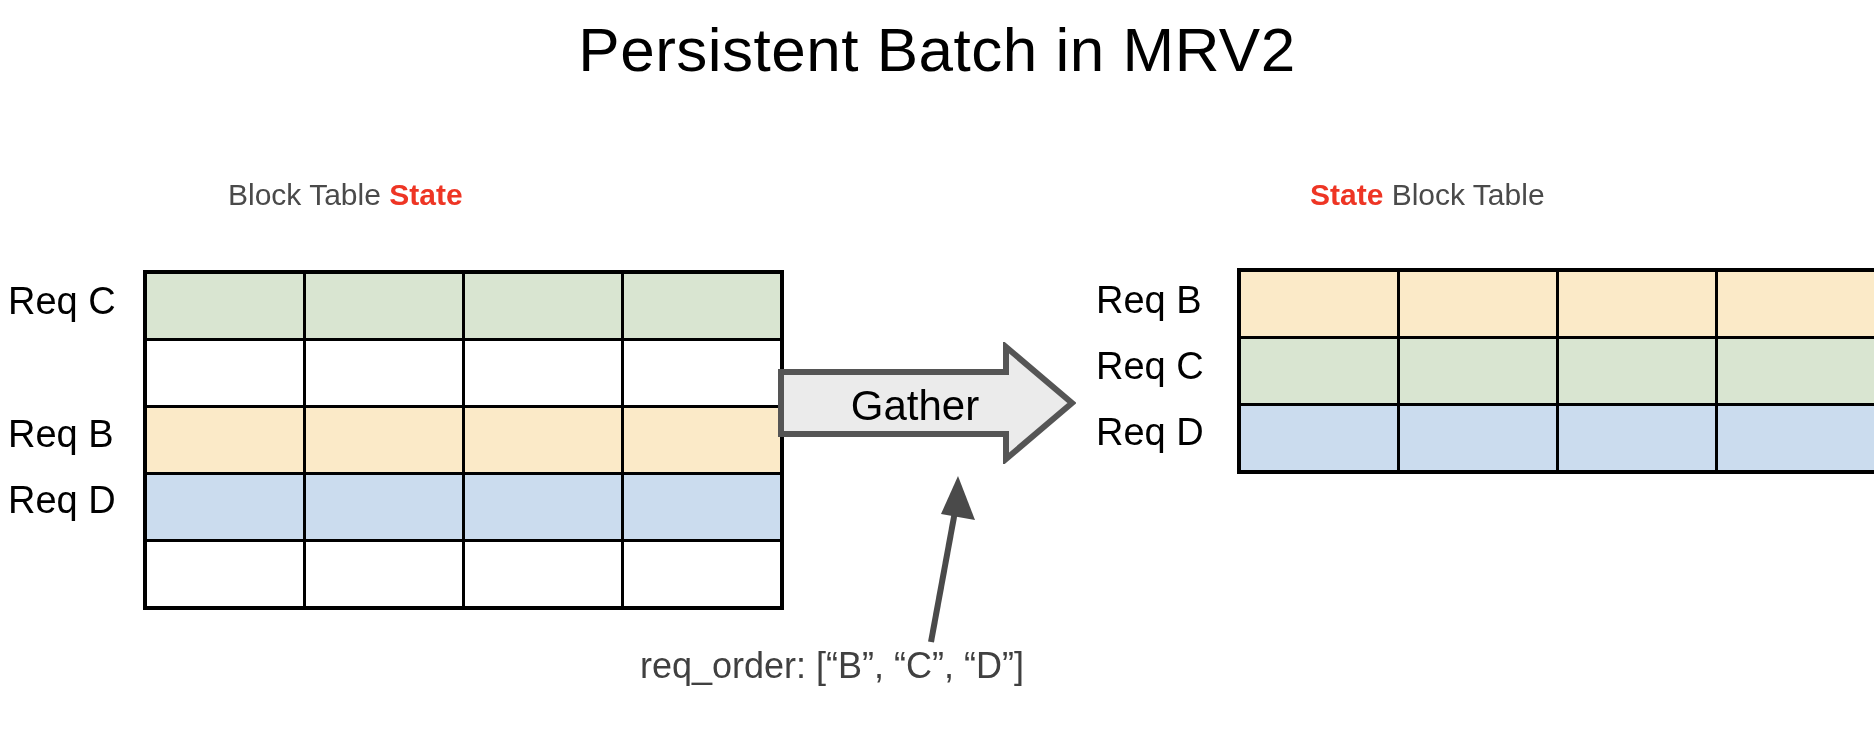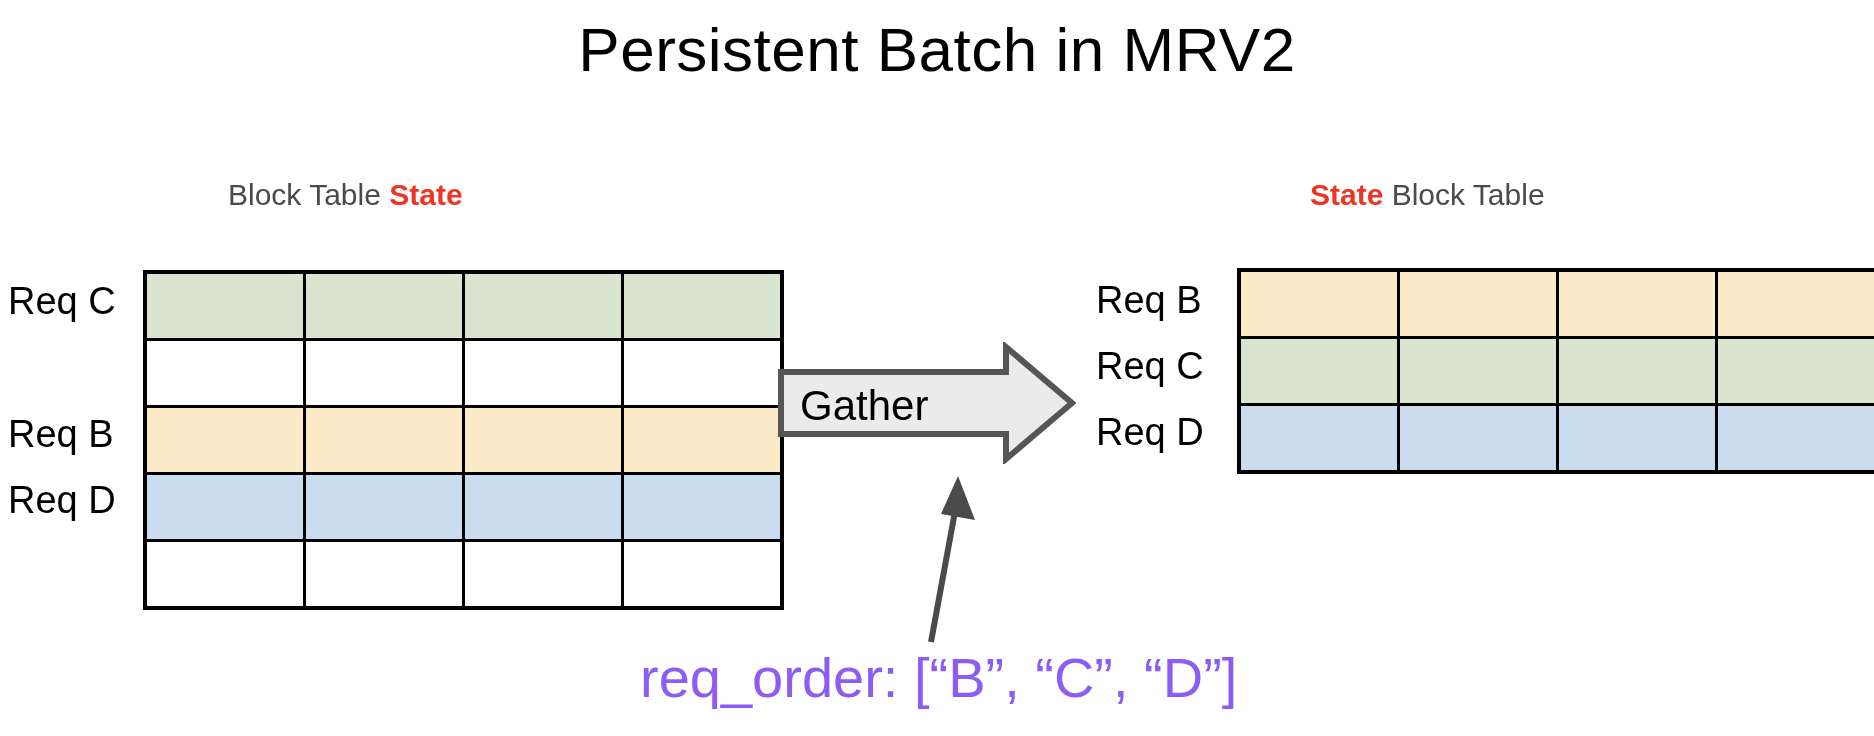--- a/index.html
+++ b/index.html
@@ -96,42 +96,43 @@
     top: 342px;
     left: 778px;
     width: 298px;
     height: 122px;
   }
   #gather-label {
     position: absolute;
     top: 382px;
     left: 800px;
     width: 230px;
+    text-align: center;
     font-size: 42px;
     color: #000000;
     white-space: nowrap;
     pointer-events: none;
   }
 
   
   #connector-arrow {
     position: absolute;
     top: 470px;
     left: 900px;
     width: 180px;
     height: 180px;
   }
 
   
   #req-order-note {
     position: absolute;
     top: 645px;
     left: 640px;
-    font-size: 56px;
-    color: #8b5cf6;
+    font-size: 36px;
+    color: #404040;
     white-space: nowrap;
   }
 </style>
 </head>
 <body>
 
 <div id="slide-title">Persistent Batch in MRV2</div>
 
 <div id="left-heading" class="panel-heading"><span>Block Table </span><span class="accent">State</span></div>
 

